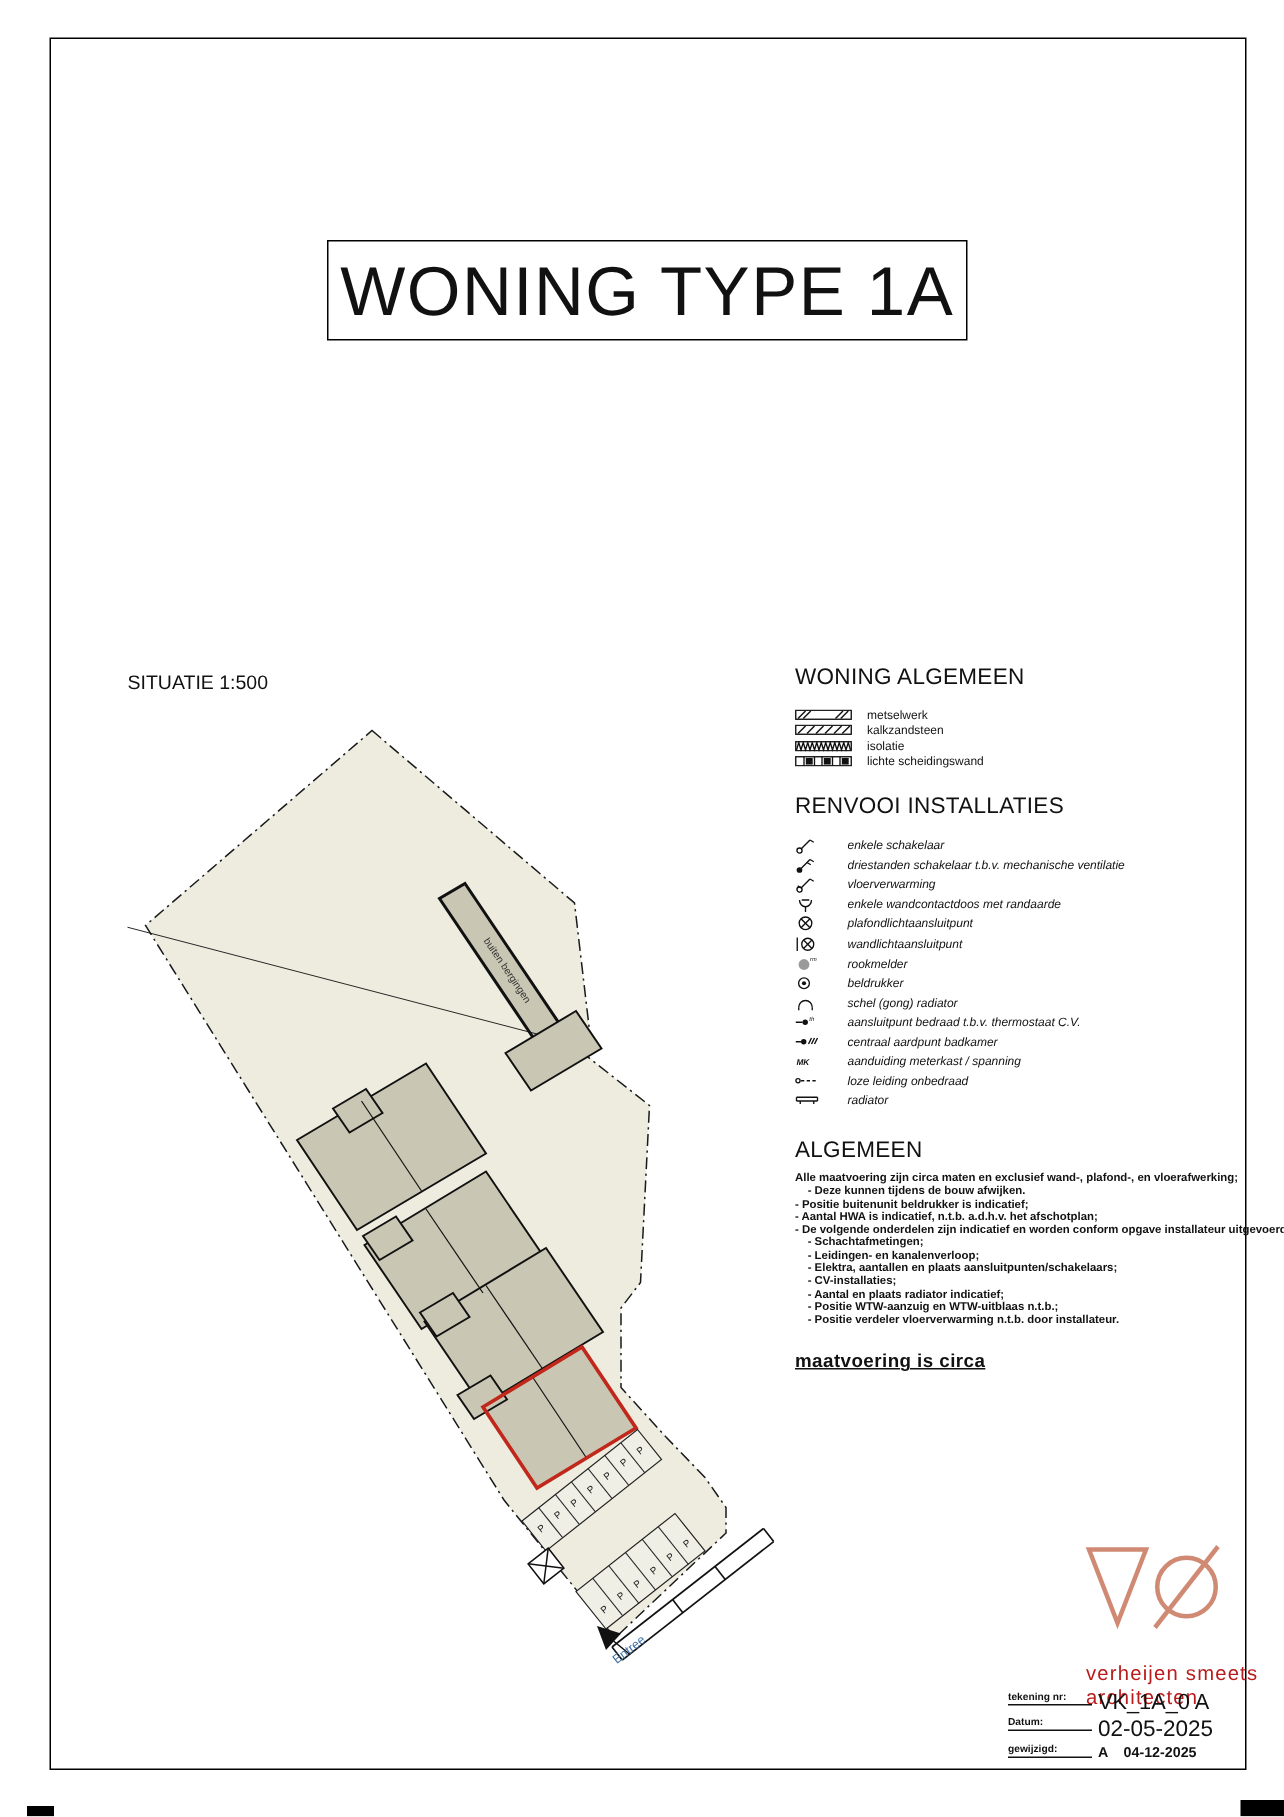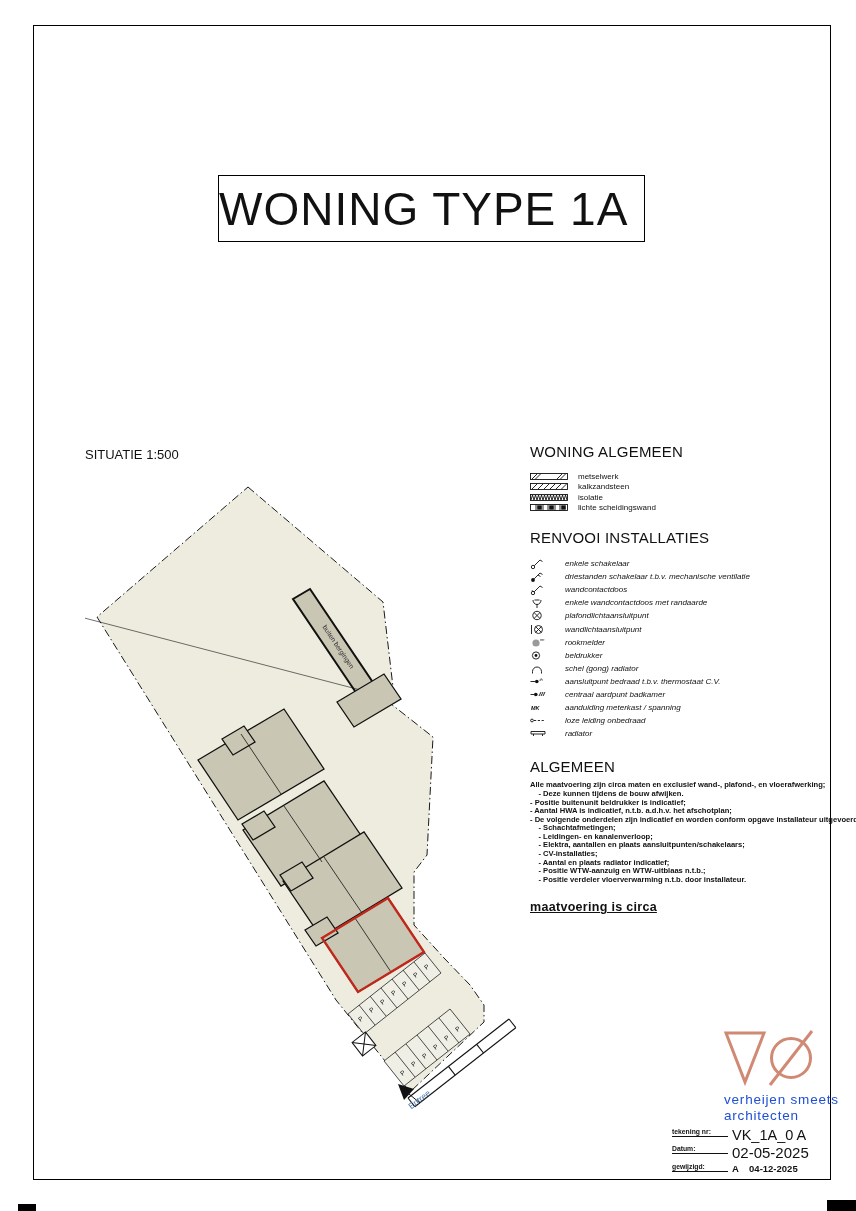--- a/index.html
+++ b/index.html
@@ -10,22 +10,22 @@
   }
   .border-frame {
     position:absolute; left:33px; top:25px; width:798px; height:1155px;
     border:1.6px solid #000;
   }
   .corner-mark { position:absolute; background:#000; }
   .corner-mark.bl { left:18px; top:1204px; width:18px; height:7px; }
   .corner-mark.br { left:827px; top:1200px; width:29px; height:11px; }
 
   .title-box {
-    position:absolute; left:218px; top:175px; width:427px; height:67px;
-    border:1.8px solid #000; display:flex; align-items:center; justify-content:flex-start;
+    position:absolute; left:218px; top:160px; width:427px; height:67px;
+    border:1.8px solid #000; display:flex; align-items:center; justify-content:center;
   }
   .title-box span { font-size:46px; letter-spacing:1px; white-space:nowrap; }
 
   .situatie-label { position:absolute; left:85px; top:447px; font-size:13px; }
 
   .plan-svg { position:absolute; left:85px; top:470px; width:440px; height:665px; }
 
   .legend-col { position:absolute; left:530px; top:443px; width:302px; }
   .legend-heading { font-size:15px; letter-spacing:0.2px; margin-bottom:11px; }
   .legend-heading.mt { margin-top:16px; }
@@ -36,22 +36,22 @@
   .inst-row svg { flex:0 0 17px; margin-right:18px; }
   .inst-row .lbl { font-size:8px; }
   .alg-line { font-size:7.6px; font-weight:bold; line-height:8.6px; white-space:pre; }
   .maatvoering-note {
     margin-top:16px; font-size:12.5px; font-weight:bold;
     text-decoration:underline; letter-spacing:0.3px;
   }
 
   .logo-block { position:absolute; left:720px; top:1028px; width:130px; }
   .logo-block svg { display:block; }
-  .logo-text { margin-top:4px; margin-left:4px; font-size:13.5px; line-height:16px;
-    color:#1d4ed8; letter-spacing:0.8px; }
+  .logo-text { margin-top:20px; margin-left:4px; font-size:13.5px; line-height:16px;
+    color:#b91c1c; letter-spacing:0.8px; }
 
   .titleblock { position:absolute; left:672px; top:1128px; width:160px; }
   .tb-row { display:flex; align-items:flex-start; }
   .tb-label { width:56px; font-size:6.8px; font-weight:bold; border-bottom:1px solid #111;
     padding-bottom:1px; white-space:nowrap; }
   .tb-value { padding-left:4px; white-space:pre; }
   .tb-row.r1 .tb-value { font-size:14.5px; line-height:15px; }
   .tb-row.r2 .tb-value { font-size:15px; line-height:16px; }
   .tb-row.r3 .tb-value { font-size:9.5px; font-weight:bold; line-height:12px; }
   .tb-row { margin-bottom:2px; }
@@ -228,21 +228,21 @@
       </svg>
       <span class="lbl">driestanden schakelaar t.b.v. mechanische ventilatie</span>
     </div>
     <div class="inst-row">
       <svg width="17" height="13" viewBox="0 0 17 13">
         <circle cx="3" cy="10" r="1.7" class="ln"></circle>
           <line x1="4.2" y1="8.8" x2="10" y2="3" class="ln"></line>
         <line x1="10" y1="3" x2="12.5" y2="4.5" class="ln"></line>
           <line x1="1.8" y1="7.6" x2="4.2" y2="9" class="ln"></line>
       </svg>
-      <span class="lbl">wandcontactdoos</span>
+      <span class="lbl">vloerverwarming</span>
     </div>
     <div class="inst-row">
       <svg width="17" height="13" viewBox="0 0 17 13">
         <path d="M3,4 A4,4.5 0 0 0 11,4" class="ln"></path>
           <line x1="7" y1="8.3" x2="7" y2="12" class="ln"></line>
         <line x1="4.5" y1="4" x2="9.5" y2="4" class="ln"></line>
       </svg>
       <span class="lbl">enkele wandcontactdoos met randaarde</span>
     </div>
     <div class="inst-row">

